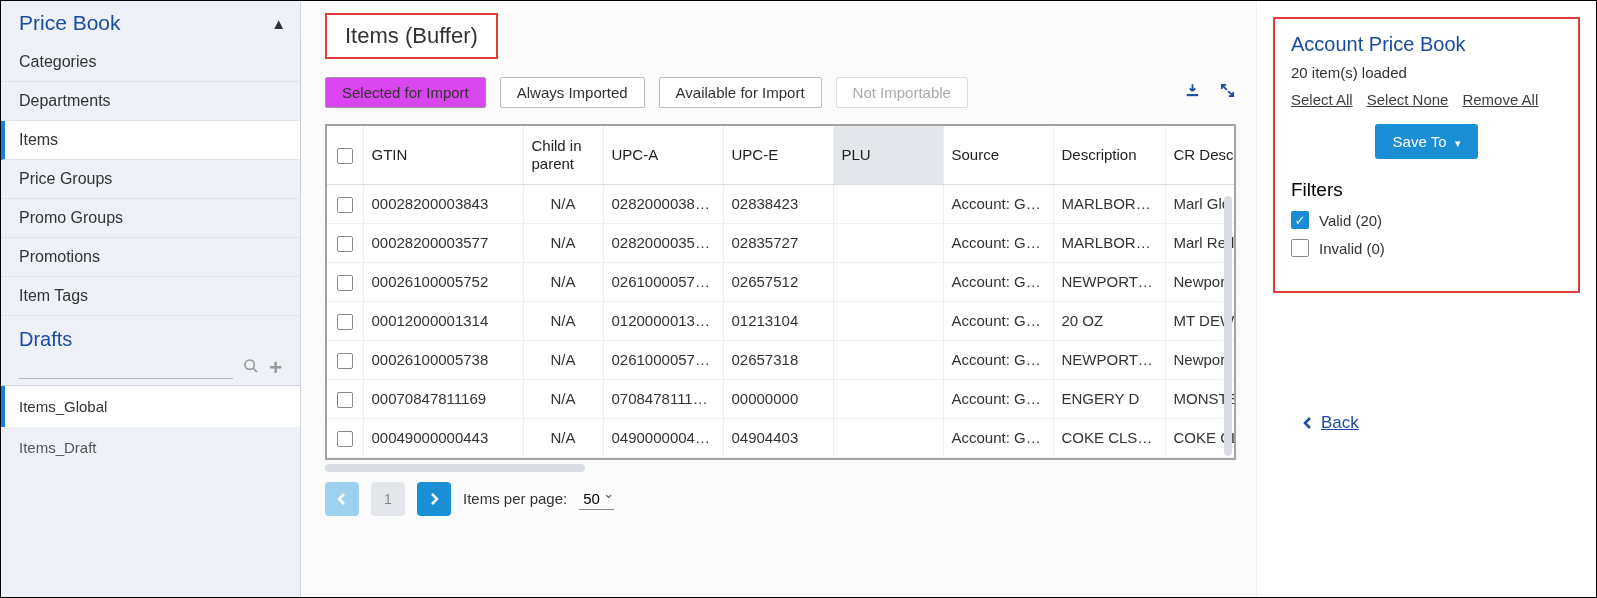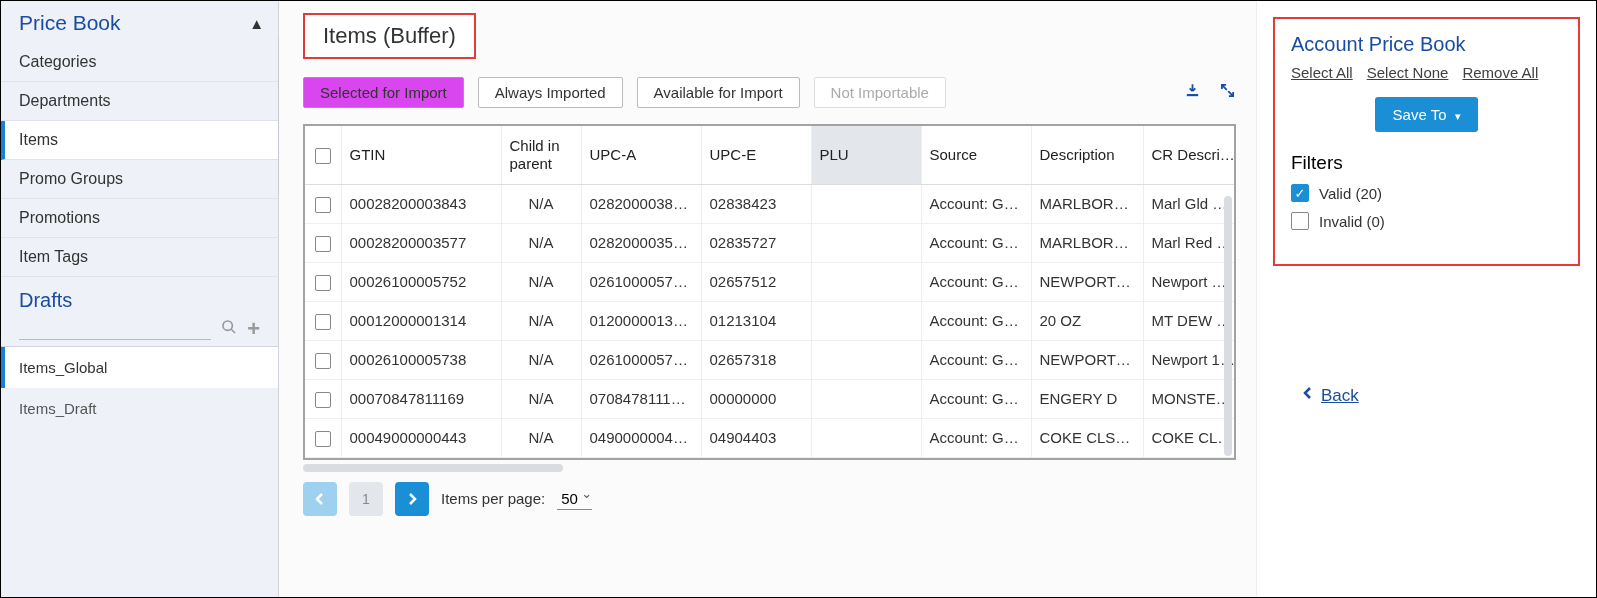--- a/index.html
+++ b/index.html
@@ -12,21 +12,21 @@
     height: 598px;
     overflow: hidden;
     border: 1px solid #000;
   }
   .app {
     display: flex;
     height: 100%;
   }
   
   .sidebar {
-    width: 278px;
+    width: 300px;
     background: #eef1f7;
     border-right: 1px solid #d0d4dc;
     display: flex;
     flex-direction: column;
     position: relative;
   }
   .sb-header {
     display: flex;
     align-items: center;
     justify-content: space-between;
@@ -309,21 +309,21 @@
   }
   .filter-chk.checked {
     background: #1a8fd6;
     border-color: #1a8fd6;
     color: #fff;
     font-size: 13px;
   }
   .back-link {
     margin-top: 120px;
     display: flex;
-    align-items: flex-start;
+    align-items: center;
     gap: 8px;
     color: #1a4da1;
     font-size: 17px;
     cursor: pointer;
     padding-left: 30px;
     text-decoration: underline;
   }
 </style>
 </head>
 <body>
@@ -332,20 +332,21 @@
 
   <div class="sidebar">
     <div class="sb-header">
       <span>Price Book</span>
       <span style="font-size:15px;color:#333;">▲</span>
     </div>
     <div id="sb-items">
         <div class="sb-item">Categories</div>
         <div class="sb-item">Departments</div>
         <div class="sb-item active">Items</div>
+        <div class="sb-item">Price Groups</div>
         <div class="sb-item">Promo Groups</div>
         <div class="sb-item">Promotions</div>
         <div class="sb-item">Item Tags</div>
       </div>
     <div class="drafts-header">Drafts</div>
     <div class="drafts-tools">
       <input class="drafts-search" style="">
       <span class="ico">
         <svg width="16" height="16" viewBox="0 0 24 24" fill="none" stroke="#999" stroke-width="2.5">
             <circle cx="10" cy="10" r="7"></circle>
@@ -508,20 +509,21 @@
         <select class="pp-select">
           <option>50</option>
         </select>
       </span>
     </div>
   </div>
 
   <div class="right">
     <div class="right-box">
       <div class="right-title">Account Price Book</div>
+      <div class="right-sub">20 item(s) loaded</div>
       <div class="right-links">
         <a>Select All</a>
         <a>Select None</a>
         <a>Remove All</a>
       </div>
       <div class="save-btn-row">
         <button class="save-btn">
           <span>Save To</span>
           &nbsp;<span style="font-size:11px;">▾</span>
         </button>

